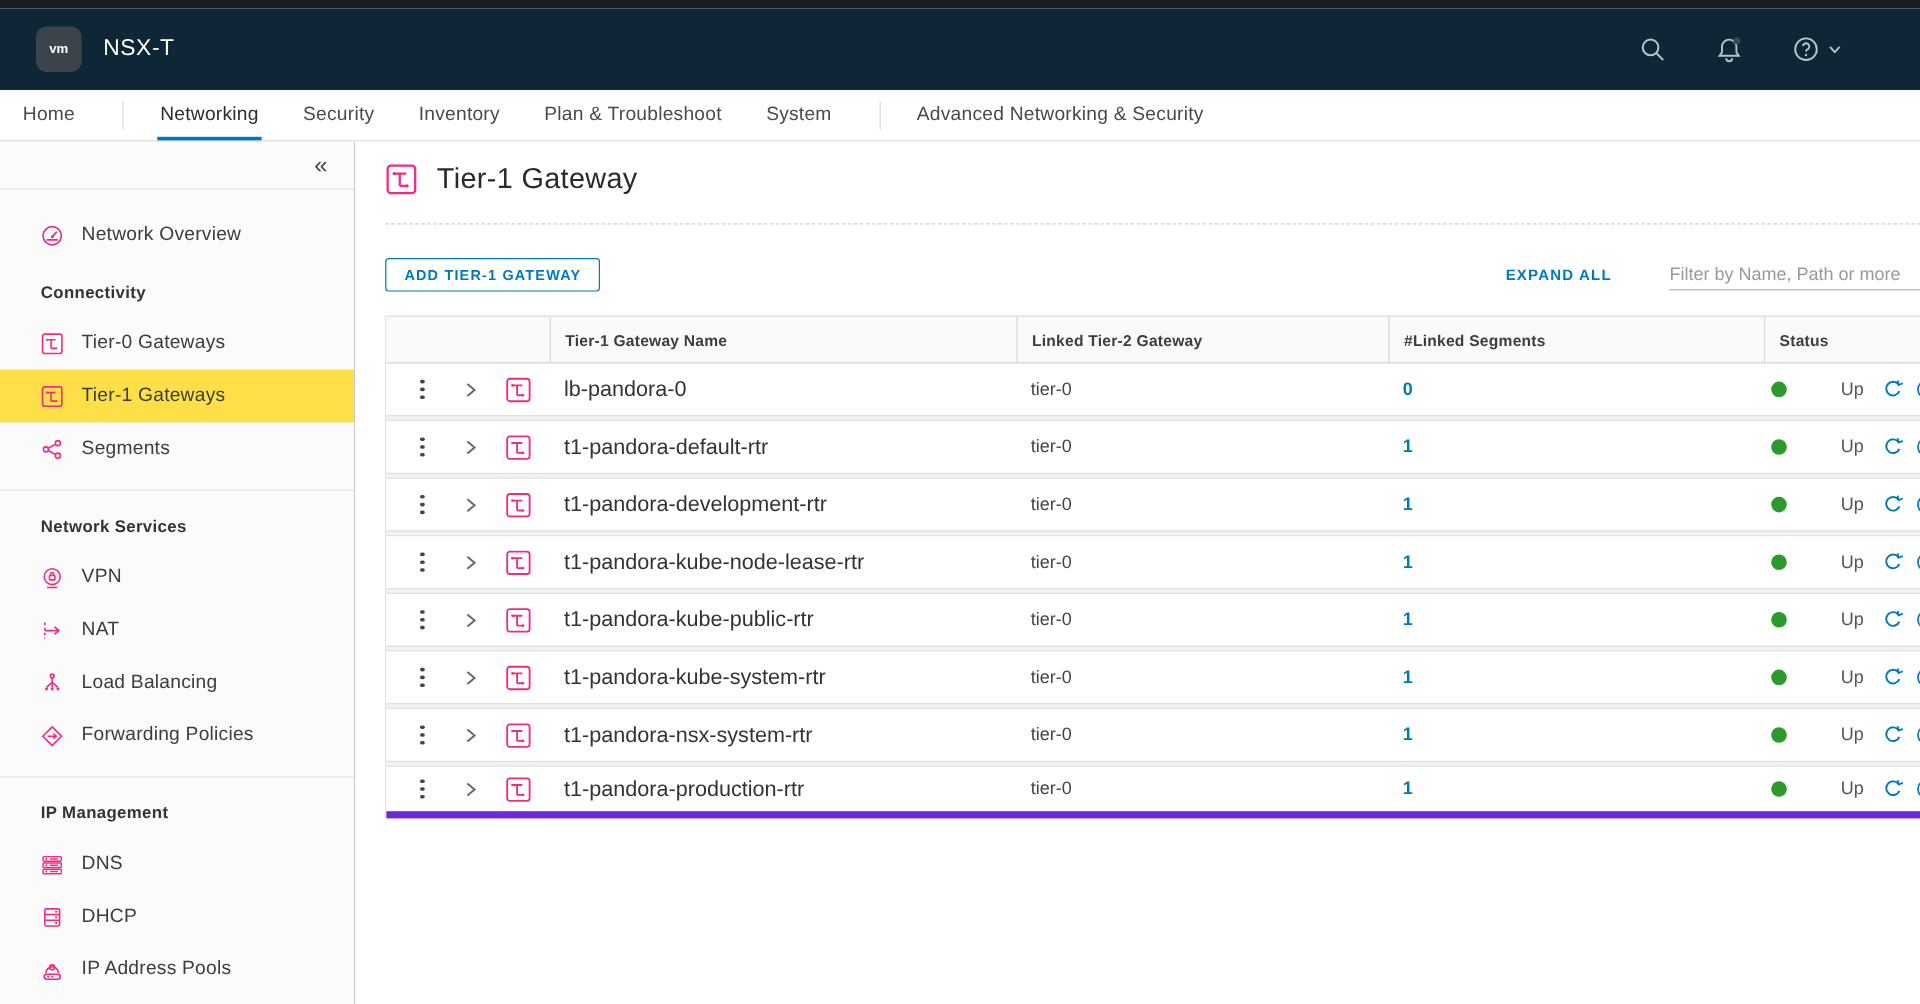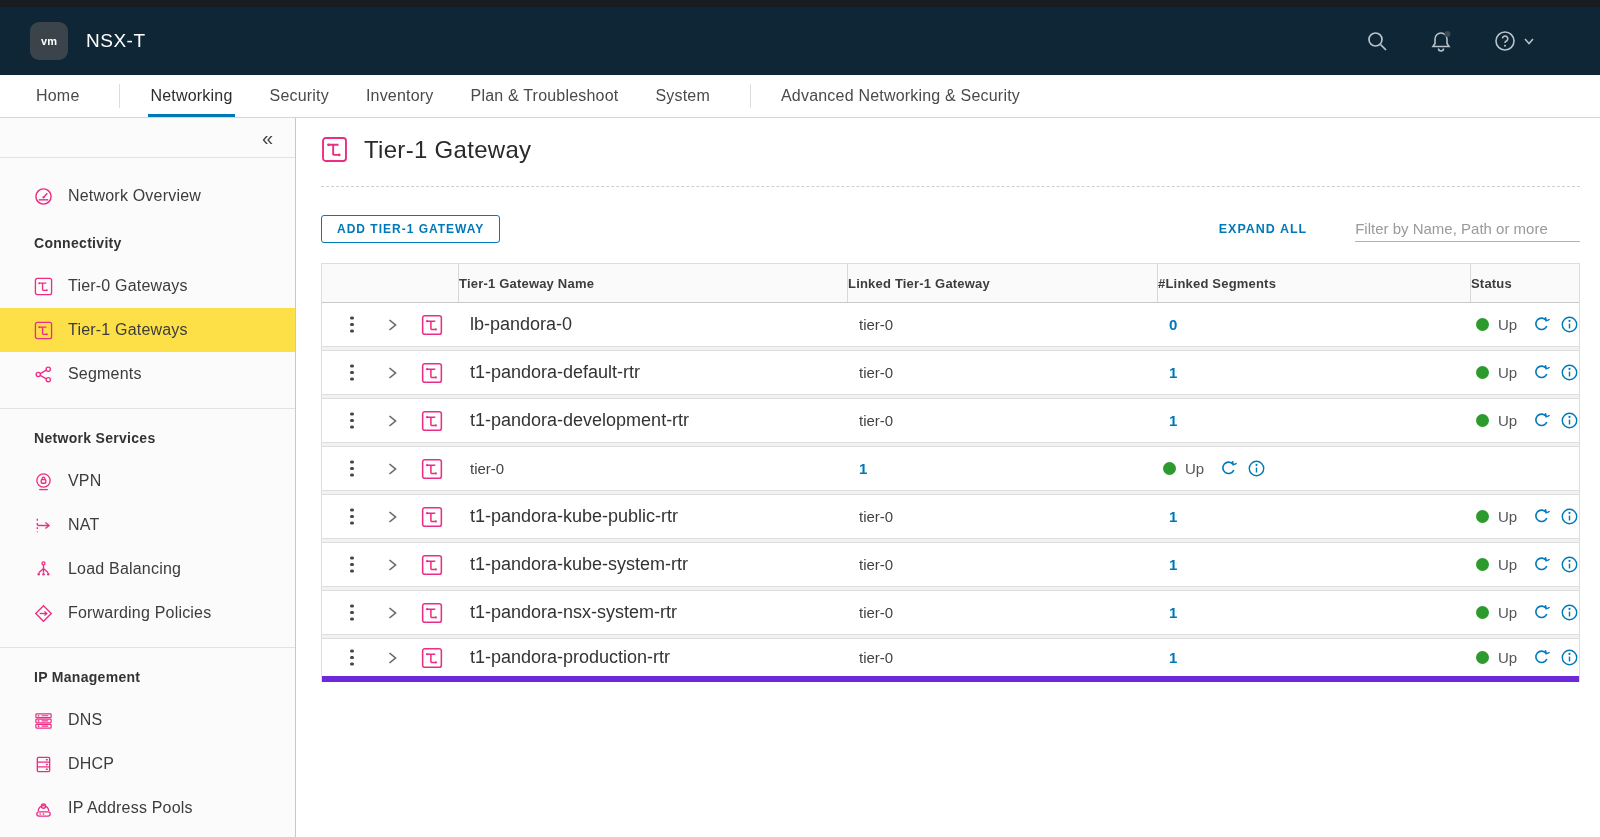--- a/index.html
+++ b/index.html
@@ -19,21 +19,21 @@
     color:#fff; font-weight:bold; font-size:11px;
     display:flex; align-items:center; justify-content:center; flex:0 0 auto;
   }
   .product { color:#fff; font-size:19px; margin-left:18px; letter-spacing:.5px; }
   .titlebar-right { margin-left:auto; display:flex; align-items:center; gap:40px; color:#b9c3c9; }
   .tb-icon { width:24px; height:24px; display:inline-flex; cursor:pointer; position:relative; }
   .help-cluster { display:flex; align-items:center; gap:7px; cursor:pointer; }
   
   .navbar {
     height:43px; background:#fff; border-bottom:1px solid #d6d6d6;
-    display:flex; align-items:stretch; padding-left:36px;
+    display:flex; align-items:stretch; padding-left:19px;
   }
   .nav-tab {
     display:flex; align-items:center; font-size:16px; color:#4a4a4a;
     cursor:pointer; position:relative; margin-right:37px; letter-spacing:.2px;
   }
   .nav-tab.active { color:#2d2d2d; }
   .nav-tab.active::after {
     content:""; position:absolute; left:-2px; right:-2px; bottom:0; height:3px; background:#0079b8;
   }
   .nav-divider { width:1px; background:#dcdcdc; margin:9px 30px 9px 3px; }
@@ -87,21 +87,21 @@
   }
   .filter-input::placeholder { color:#9a9a9a; }
   
   .table { margin-top:20px; border-left:1px solid #ddd; border-right:1px solid #ddd; }
   .thead {
     height:40px; background:#fafafa; border-top:1px solid #ddd; border-bottom:1px solid #c9c9c9;
     display:grid; grid-template-columns:136px 389px 310px 313px 1fr; align-items:center;
   }
   .th {
     font-size:13px; font-weight:bold; color:#3d3d3d; letter-spacing:.2px;
-    border-left:1px solid #d8d8d8; height:100%;
+    padding-left:12px; border-left:1px solid #d8d8d8; height:100%;
     display:flex; align-items:center;
   }
   .th.first { border-left:none; }
   .trow {
     height:43px; background:#fff;
     display:grid; grid-template-columns:136px 389px 310px 313px 1fr; align-items:center;
   }
   .trow:last-child { border-bottom:6px solid #6d28d9; }
   .row-gap { height:5px; background:#f2f2f2; border-top:1px solid #dedede; border-bottom:1px solid #dedede; }
   .c-controls { display:flex; align-items:center; padding-left:23px; }
@@ -113,21 +113,21 @@
     box-shadow:0 -6.5px 0 #444, 0 6.5px 0 #444;
   }
   .expander { width:14px; height:14px; margin-left:26px; cursor:pointer; display:inline-flex; }
   .t1-cell-icon { width:22px; height:22px; margin-left:22px; display:inline-flex; }
   .c-name { font-size:18px; color:#333; padding-left:12px; cursor:pointer; }
   .c-linked { font-size:15px; color:#444; padding-left:12px; }
   .c-seg { padding-left:12px; }
   .c-seg a { color:#0079b8; font-size:15px; font-weight:bold; text-decoration:none; cursor:pointer; }
   .c-status { display:flex; align-items:center; padding-left:6px; gap:9px; }
   .dot { width:13px; height:13px; border-radius:50%; background:#2c9a2c; flex:0 0 auto; }
-  .status-label { font-size:15px; color:#555; margin-right:6px; }
+  .status-label { font-size:15px; color:#555; margin-right:6px;margin-left:36px; }
   .mini-icon { width:19px; height:19px; display:inline-flex; cursor:pointer; }
   svg { display:block; }
 </style>
 </head>
 <body>
 
 <div class="top-strip"></div>
 
 <div class="titlebar">
   <div class="logo">vm</div>
@@ -342,21 +342,21 @@
     <div class="toolbar">
       <button class="add-btn">ADD TIER-1 GATEWAY</button>
       <span class="expand-all">EXPAND ALL</span>
       <input class="filter-input" type="text" value="" placeholder="Filter by Name, Path or more" style="">
     </div>
 
     <div class="table">
       <div class="thead">
         <div class="th first"></div>
         <div class="th">Tier-1 Gateway Name</div>
-        <div class="th">Linked Tier-1 Gateway</div>
+        <div class="th">Linked Tier-2 Gateway</div>
         <div class="th">#Linked Segments</div>
         <div class="th">Status</div>
       </div>
       <div id="table-body">
   <div class="trow">
     <div class="c-controls">
       <span class="kebab">
                 <i></i>
               </span>
       <span class="expander">
@@ -489,20 +489,21 @@
       </span>
       <span class="t1-cell-icon">
         <svg viewBox="0 0 20 20" width="22" height="22" fill="none" stroke="#ec2d84" stroke-width="1.4">
           <rect x="1.5" y="1.5" width="17" height="17" rx="2"></rect>
                   <path d="M5.5 6.5 H13 M9 6.5 V14 M9 14 h4"></path>
                   <circle cx="5.5" cy="6.5" r="1" fill="#ec2d84" stroke="none"></circle>
                   <circle cx="13.5" cy="14" r="1" fill="#ec2d84" stroke="none"></circle>
         </svg>
       </span>
     </div>
+    <div class="c-name">t1-pandora-kube-node-lease-rtr</div>
     <div class="c-linked">tier-0</div>
     <div class="c-seg"><a>1</a></div>
     <div class="c-status">
       <span class="dot"></span>
       <span class="status-label">Up</span>
       <span class="mini-icon">
         <svg viewBox="0 0 20 20" width="19" height="19" fill="none" stroke="#0079b8" stroke-width="1.7">
           <path d="M15.6 11.6 A6 6 0 1 1 14.8 5.6"></path>
           <path d="M14.2 2.2 L14.9 6.1 L18.6 4.6" stroke-width="1.5"></path>
         </svg>

